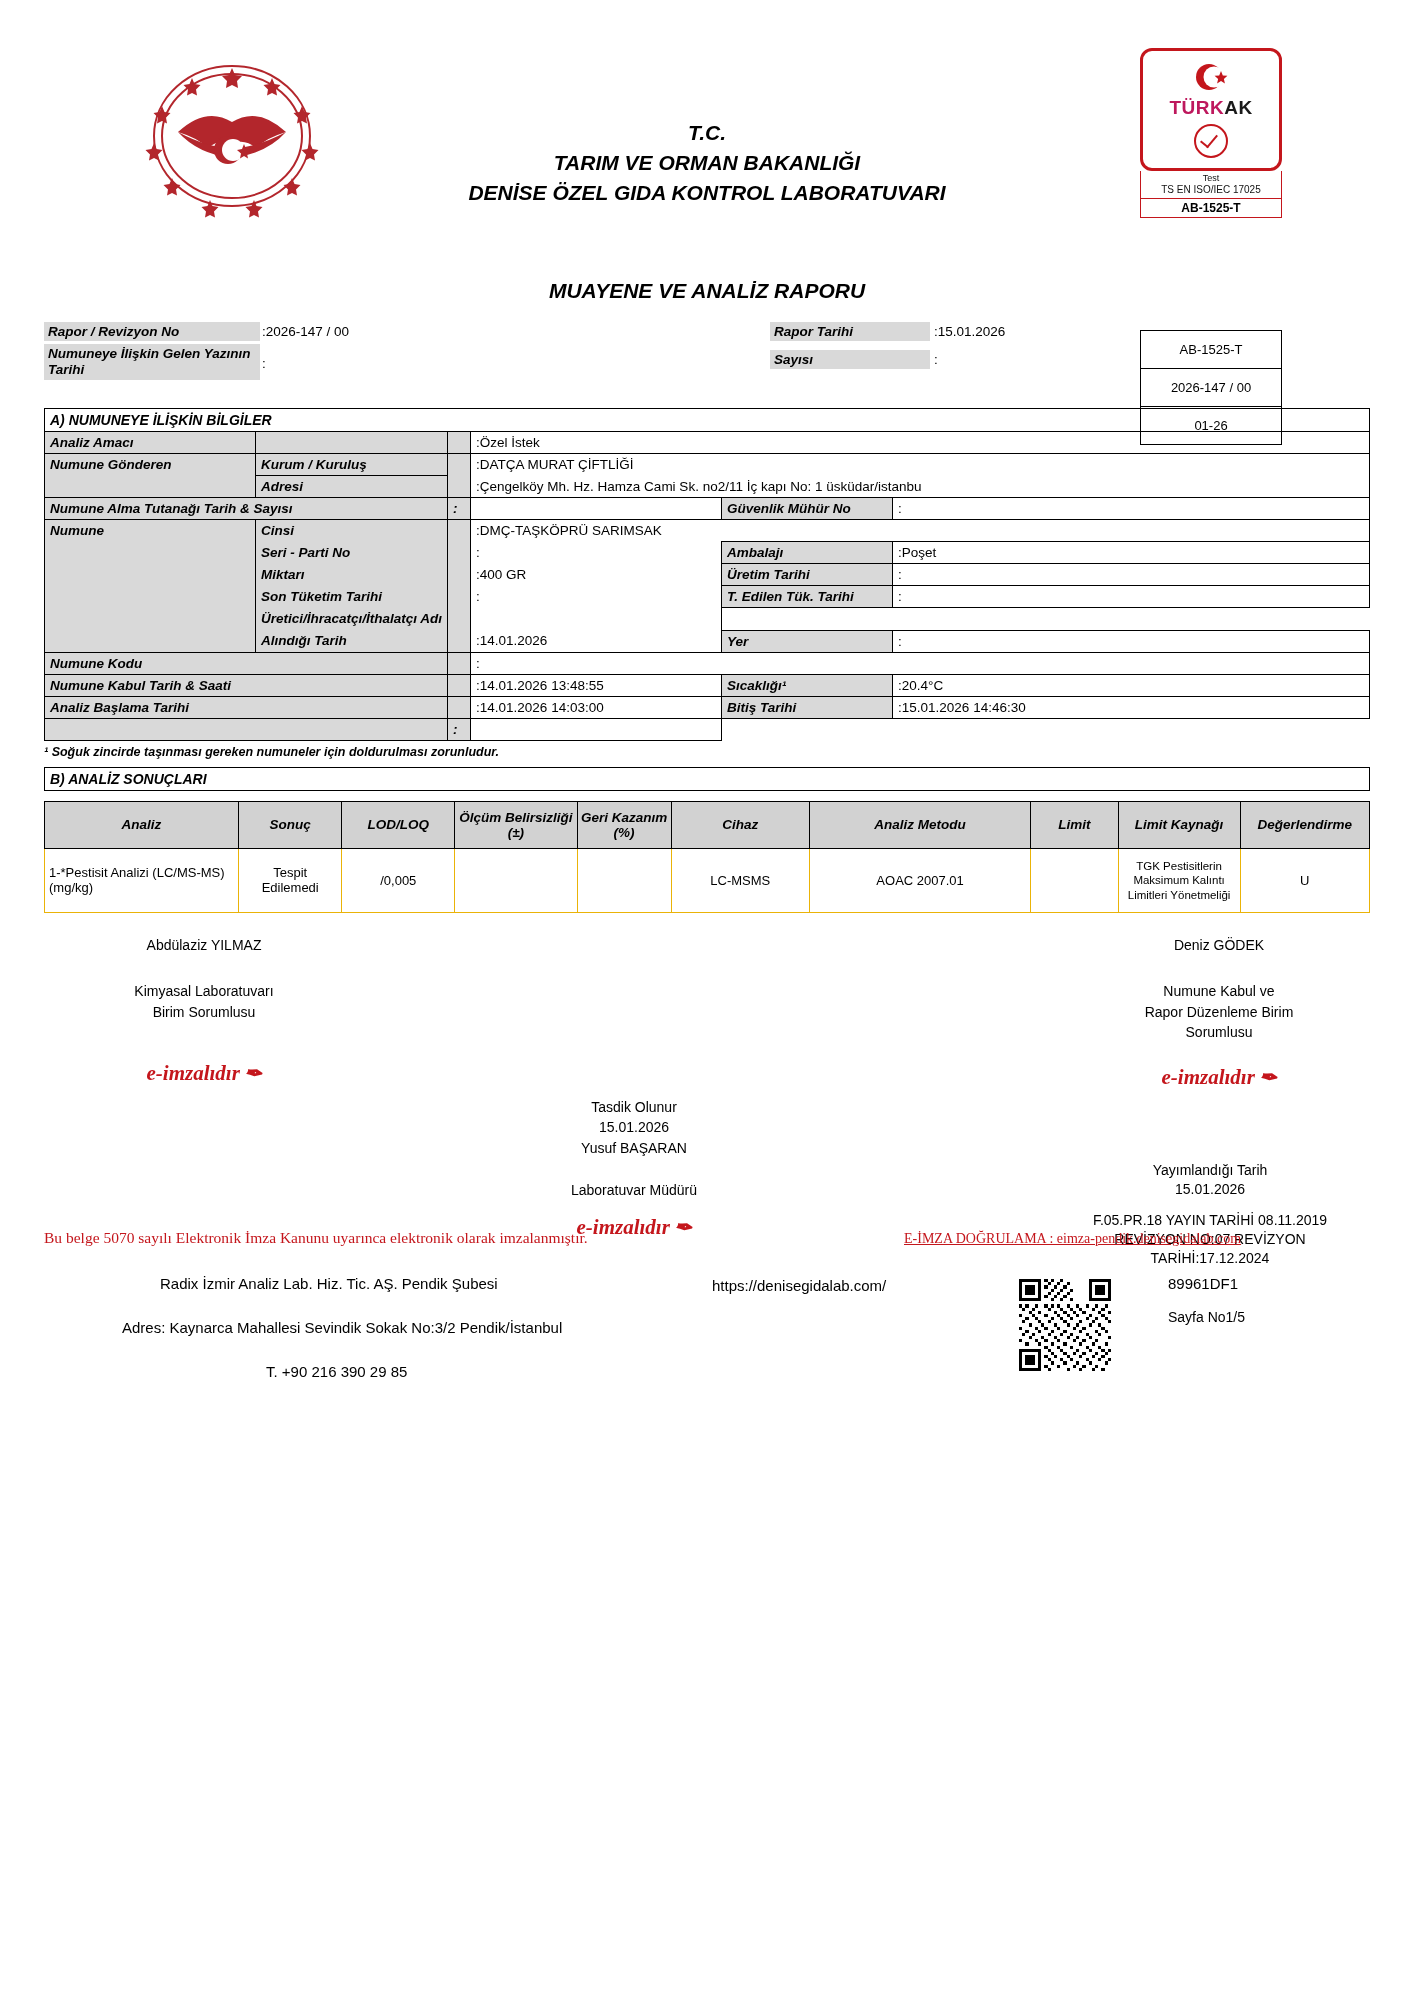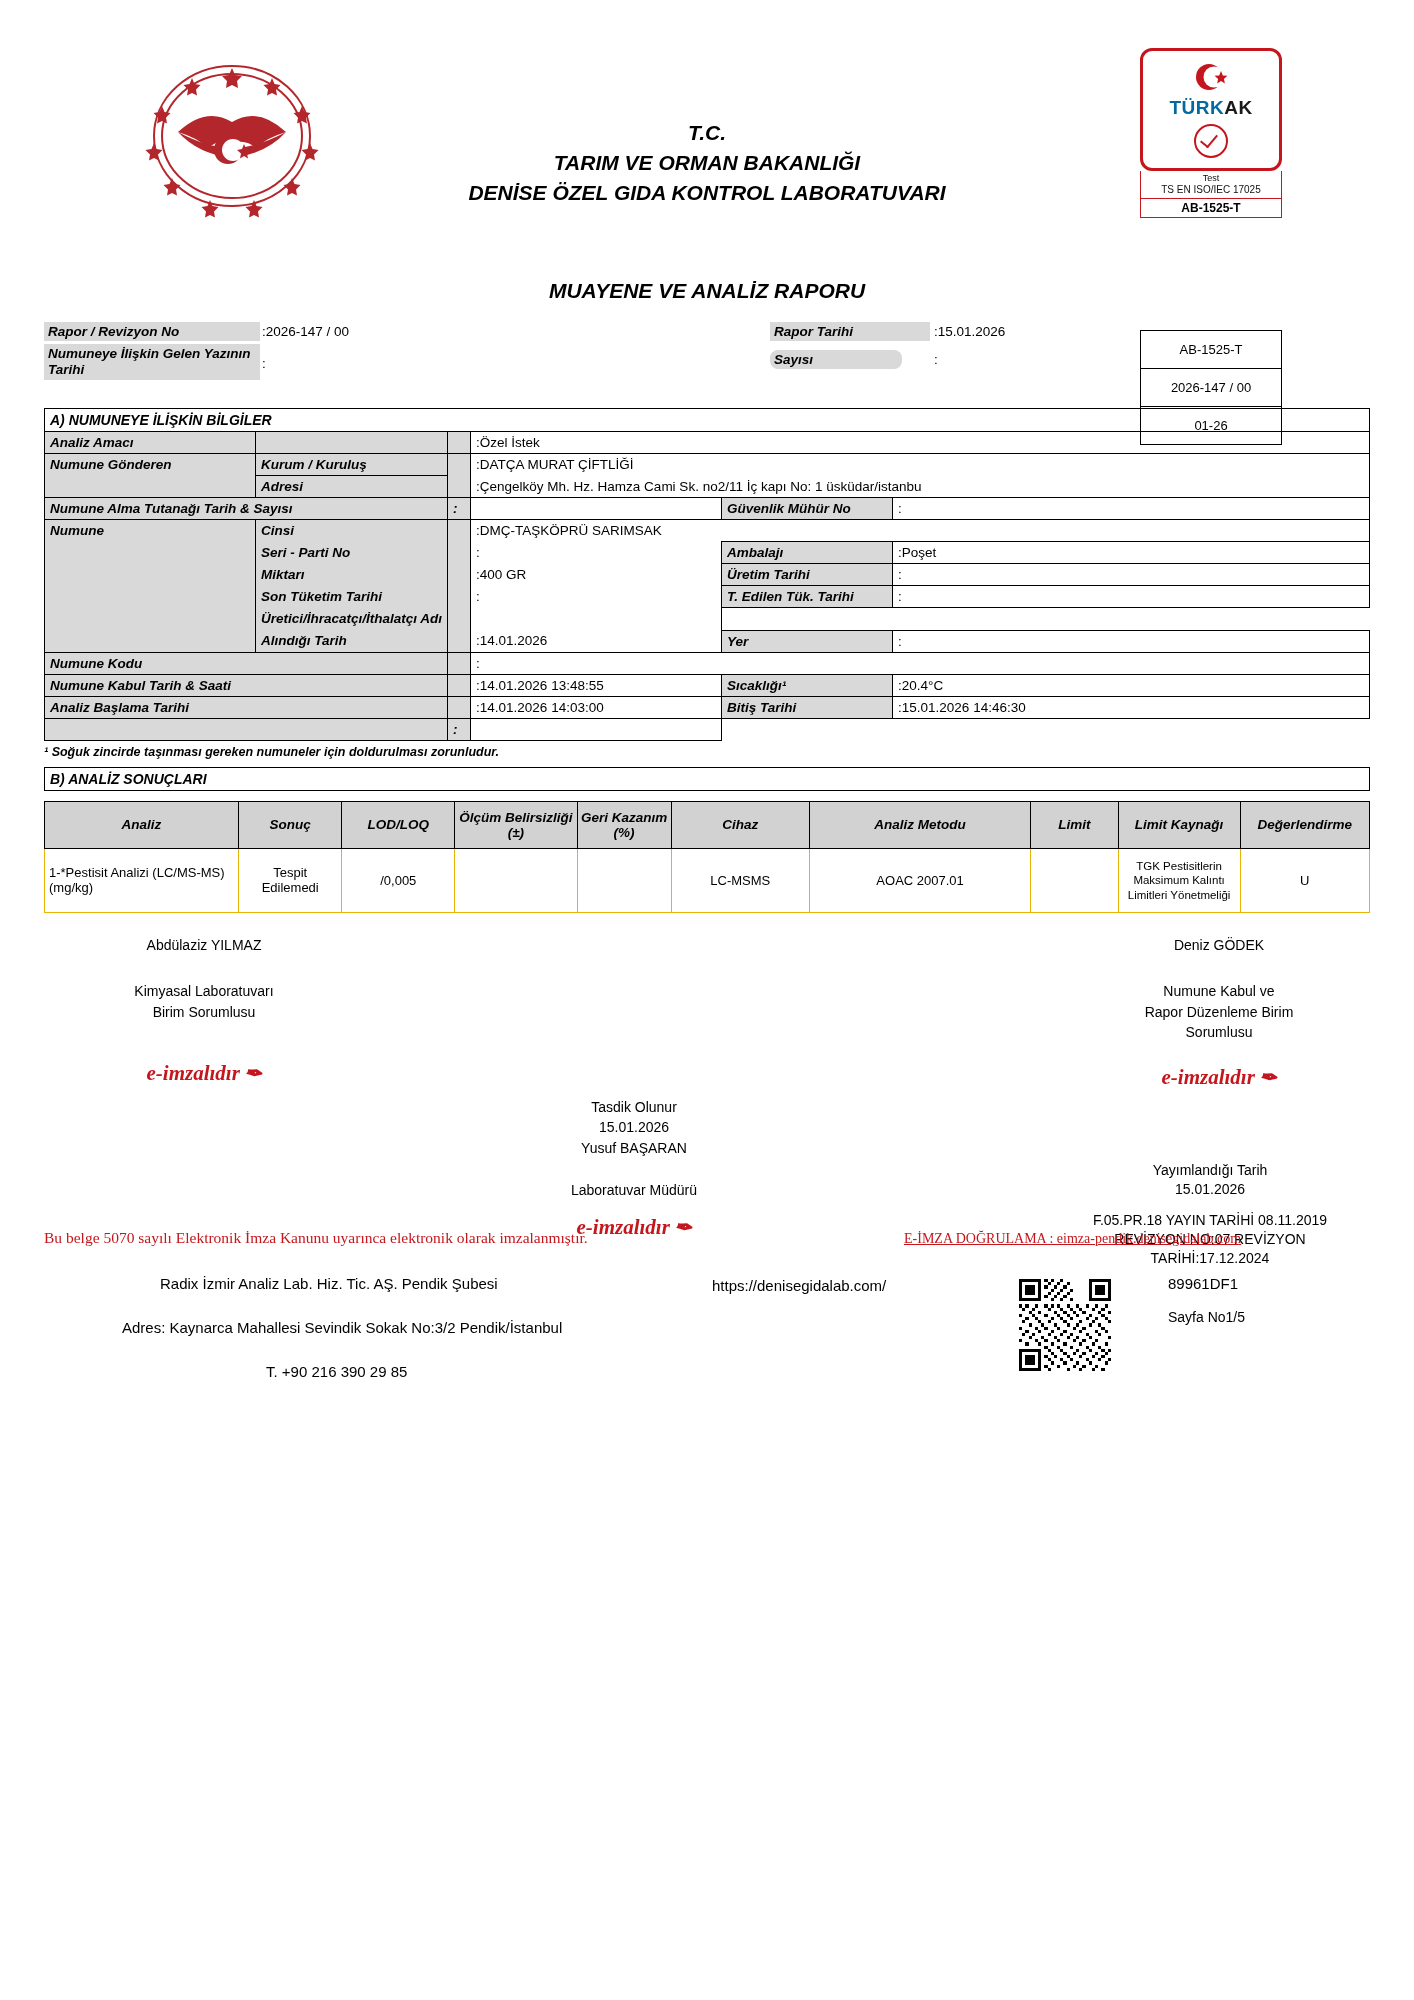--- a/index.html
+++ b/index.html
@@ -52,21 +52,21 @@
     height: 36px;
     margin: 2px auto 0 auto;
     position: relative;
   }
   .turkak-word {
     font-size: 19px;
     font-weight: bold;
     letter-spacing: 0.5px;
     margin-top: 2px;
   }
-  .turkak-word .red { color: #0369a1; }
+  .turkak-word .red { color: #be185d; }
   .turkak-word .blk { color: #1a1a1a; }
   .turkak-check {
     width: 30px; height: 30px;
     border: 2px solid #c4161c;
     border-radius: 50%;
     margin: 5px auto 2px auto;
     position: relative;
   }
   .turkak-check:after {
     content: "";
@@ -333,21 +333,21 @@
   <div class="topinfo">
     <div class="ti-label" style="left:0; top:112px; width:216px;">Rapor / Revizyon No</div>
     <div class="ti-val" style="left:218px; top:112px;">:2026-147 / 00</div>
 
     <div class="ti-label" style="left:0; top:134px; width:216px; line-height:1.2;">Numuneye İlişkin Gelen Yazının Tarihi</div>
     <div class="ti-val" style="left:218px; top:144px;">:</div>
 
     <div class="ti-label" style="left:726px; top:112px; width:160px;">Rapor Tarihi</div>
     <div class="ti-val" style="left:890px; top:112px;">:15.01.2026</div>
 
-    <div class="ti-label" style="left:726px; top:140px; width:132px;border-radius:8px;">Sayısı</div>
+    <div class="ti-label" style="left:726px; top:140px; width:160px;">Sayısı</div>
     <div class="ti-val" style="left:890px; top:140px;">:</div>
   </div>
 
   <table class="doc">
     <tbody>
         <tr>
       <td class="sec-head" colspan="6">A) NUMUNEYE İLİŞKİN BİLGİLER</td>
     </tr>
     <tr>
       <td class="lab" style="width:200px;">Analiz Amacı</td>

